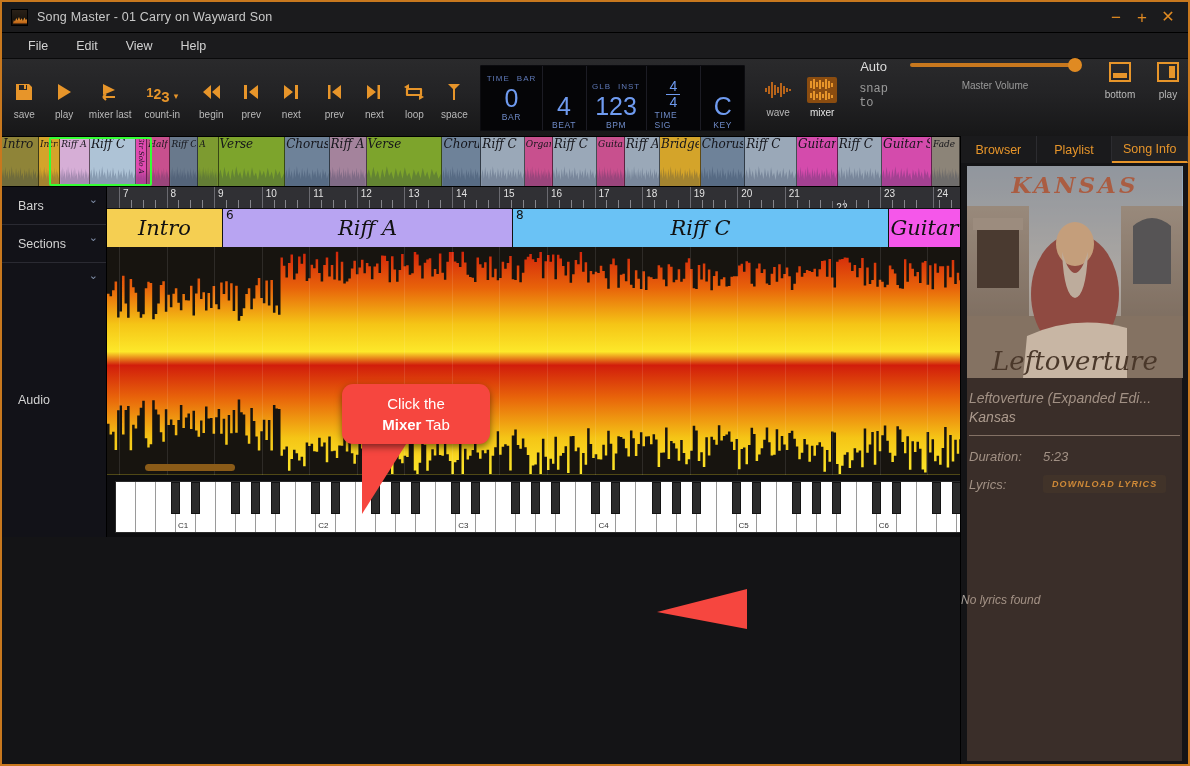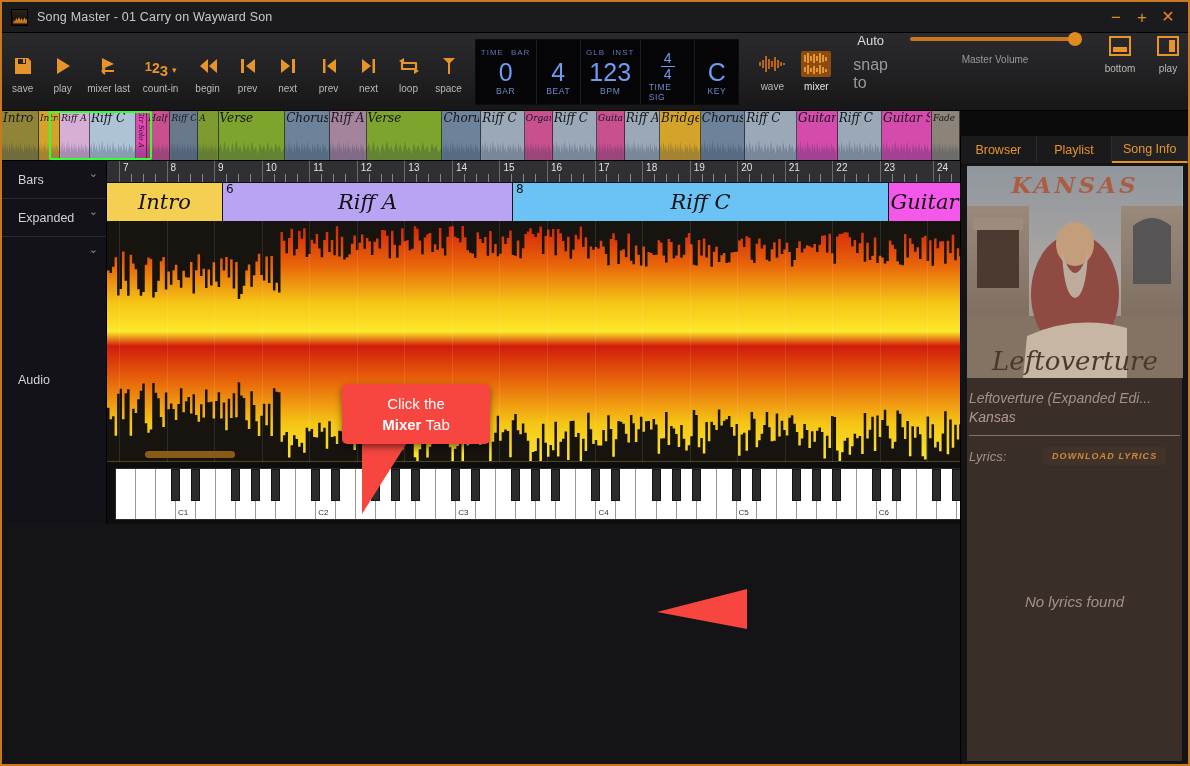--- a/index.html
+++ b/index.html
@@ -53,38 +53,38 @@
   .tbtn.wide{width:52px;}
   .ic{height:26px;display:flex;align-items:center;justify-content:center;color:#e7952a;}
   .ic svg{display:block;}
   .sep{width:14px;}
 
   
   .numbox{margin-left:6px;margin-right:4px;align-self:center;height:66px;background:#050507;
     border:1px solid #0c0c10;display:flex;border-radius:1px;}
   .numcell{display:flex;flex-direction:column;align-items:center;justify-content:center;
     padding:0 8px;position:relative;min-width:44px;}
-  .numcell + .numcell{border-left:1px solid #1c1c24;}
+  .numcell + .numcell{border-left:1px solid #1c1c24;justify-content:flex-end;}
   .numcell .top{font-size:8px;color:#5f79b8;letter-spacing:1px;height:11px;display:flex;gap:7px;}
   .numcell .big{font-size:25px;color:#6f9bf0;line-height:26px;font-weight:400;}
   .numcell .bot{font-size:8.5px;color:#6f8bc8;letter-spacing:.6px;margin-top:1px;}
   .tsig{display:flex;flex-direction:column;align-items:center;line-height:13px;}
   .tsig .n{font-size:14px;color:#6f9bf0;}
   .tsig .bar{width:14px;height:1px;background:#6f9bf0;margin:1px 0;}
 
   .wavemix{display:flex;align-items:center;gap:2px;margin-left:8px;}
   .wmbtn{width:42px;display:flex;flex-direction:column;align-items:center;gap:4px;cursor:default;}
   .wmbtn .lab{font-size:10px;color:#b9b9b9;}
   .wmbtn .box{width:30px;height:26px;display:flex;align-items:center;justify-content:center;}
   .wmbtn.sel .box{background:#8a4c10;border-radius:2px;}
   .wmbtn.sel .lab{color:#e4e4e4;}
 
   .snap{display:flex;flex-direction:column;align-items:center;margin-left:16px;}
   .snap .v{font-size:13px;color:#dcdcdc;}
-  .snap .l{font-size:16px;color:#9a9a9a;margin-top:8px;}
+  .snap .l{font-size:12px;color:#9a9a9a;margin-top:8px;font-family:Liberation Mono, monospace;}
 
   .mvol{display:flex;flex-direction:column;align-items:center;margin-left:22px;width:180px;}
   .mvol .track{width:170px;height:4px;background:#c8781e;border-radius:2px;position:relative;margin-top:4px;}
   .mvol .knob{position:absolute;right:-2px;top:-5px;width:14px;height:14px;border-radius:50%;background:#e08a22;}
   .mvol .l{font-size:10px;color:#9a9a9a;margin-top:13px;}
 
   .dock{display:flex;gap:8px;margin-left:20px;}
   .dockbtn{display:flex;flex-direction:column;align-items:center;gap:4px;cursor:default;width:40px;}
   .dockbtn .lab{font-size:10px;color:#b9b9b9;}
 
@@ -150,21 +150,21 @@
   .tabfill{flex:1 1 auto;background:#141416;display:flex;align-items:center;justify-content:flex-end;
     padding-right:12px;}
   .minikbd{width:42px;height:18px;background:#6e6e72;position:relative;border-radius:1px;opacity:.85;}
   .minikbd i{position:absolute;top:0;width:4px;height:11px;background:#1d1d20;}
   .tabhl{position:absolute;border:3px solid #f23c3c;border-radius:2px;pointer-events:none;}
 
   
   .mixer{flex:1 1 auto;background:#141416;position:relative;min-height:0;}
 
   
-  .callout{position:absolute;background:#f6463f;border-radius:5px;color:#fff;
+  .callout{position:absolute;background:#f6463f;border-radius:11px;color:#fff;
     text-align:center;font-size:15px;line-height:21px;padding:9px 13px;z-index:40;
     box-shadow:0 3px 7px rgba(0,0,0,.5);}
   .callout b{font-weight:bold;}
   .co1{left:340px;top:382px;width:148px;}
   .co2{left:739px;top:539px;width:122px;}
   .tail{position:absolute;z-index:39;}
 
   
   .rightpanel{width:228px;flex:0 0 228px;background:#701a75;display:flex;flex-direction:column;
     border-left:1px solid #000;position:relative;}
@@ -176,39 +176,45 @@
   .albumart{position:absolute;left:6px;top:3px;width:216px;height:212px;overflow:hidden;background:#6b7480;}
   .meta{position:absolute;left:8px;top:222px;right:8px;}
   .meta .title{font-size:16px;color:#e3e3e3;font-weight:bold;white-space:nowrap;overflow:hidden;}
   .meta .album{font-size:14px;color:#a7a099;margin-top:5px;white-space:nowrap;overflow:hidden;}
   .meta .artist{font-size:14px;color:#b6aea6;margin-top:3px;}
   .meta .rule{height:1px;background:#7b736c;margin:10px 0 9px 0;}
   .meta .row{display:flex;align-items:center;font-size:13px;color:#a7a099;height:22px;}
   .meta .row .k{width:74px;}
   .dlbtn{background:#1d1a16;border-radius:3px;color:#e7952a;font-size:9px;font-weight:bold;
     letter-spacing:1.1px;padding:4px 9px;cursor:default;}
-  .nolyrics{position:absolute;left:0;right:0;top:430px;text-align:center;font-size:15px;color:#a9a19a;}
+  .nolyrics{position:absolute;left:0;right:0;top:430px;font-size:12px;color:#a9a19a;}
   .rtint{position:absolute;left:6px;top:3px;right:6px;bottom:3px;background:rgba(150,110,85,.30);
     pointer-events:none;}
 </style>
 </head>
 <body>
 
 <div id="app">
 
   <div class="titlebar">
     <div class="app-icon"></div>
     <div class="title-text">Song Master - 01 Carry on Wayward Son</div>
     <div class="win-btns">
       <div class="win-btn">−</div>
       <div class="win-btn">+</div>
       <div class="win-btn close">✕</div>
     </div>
   </div>
 
+  <div class="menubar">
+    <div class="mi">File</div>
+    <div class="mi">Edit</div>
+    <div class="mi">View</div>
+    <div class="mi">Help</div>
+  </div>
 
   <div class="toolbar">
     <div class="sep" style="width:10px"></div>
 
     <div class="tgroup">
       <div class="tbtn">
         <div class="ic">
             <svg width="20" height="20" viewBox="0 0 20 20">
               <path fill="currentColor" d="M2 2h13l3 3v13H2V2zm3 1v5h8V3H5zm5 0h2v4h-2V3zM6 11h8v6H6v-6z"></path>
             </svg>
@@ -535,21 +541,21 @@
       <div class="ovsel" style="left: 47px; width: 103px;"></div>
     </div>
 
   <div class="middle">
     <div class="leftcol">
       <div class="lrow bars">
         <span>Bars</span>
         <span class="chev">⌄</span>
       </div>
       <div class="lrow sections">
-        <span>Expanded</span>
+        <span>Sections</span>
         <span class="chev">⌄</span>
       </div>
       <div class="lrow audio">
         <span>Audio</span>
         <span class="chev">⌄</span>
       </div>
     </div>
 
     <div class="rightcol">
       <div class="ruler" id="ruler">
@@ -636,21 +642,21 @@
           </div>
           <div class="rtick minor" style="left: 642.111px;"></div>
           <div class="rtick minor" style="left: 654px;"></div>
           <div class="rtick minor" style="left: 665.889px;"></div>
           <div class="rtick" style="left: 677.778px;">
             <span>21</span>
           </div>
           <div class="rtick minor" style="left: 689.667px;"></div>
           <div class="rtick minor" style="left: 701.556px;"></div>
           <div class="rtick minor" style="left: 713.444px;"></div>
-          <div class="rtick" style="left: 725.333px;">
+          <div class="rtick" style="left: 725.333px; margin-top: 14px;">
             <span>22</span>
           </div>
           <div class="rtick minor" style="left: 737.222px;"></div>
           <div class="rtick minor" style="left: 749.111px;"></div>
           <div class="rtick minor" style="left: 761px;"></div>
           <div class="rtick" style="left: 772.889px;">
             <span>23</span>
           </div>
           <div class="rtick minor" style="left: 784.778px;"></div>
           <div class="rtick minor" style="left: 796.667px;"></div>
@@ -869,20 +875,24 @@
           <path d="M60 170 q48 -22 100 -8 l0 50 l-104 0z" fill="#ded6c6"></path>
           <text x="108" y="27" font-family="DejaVu Serif, serif" font-size="23" font-weight="bold" text-anchor="middle" fill="#b4563a" letter-spacing="3">KANSAS</text>
           <text x="108" y="204" font-family="DejaVu Serif, serif" font-size="26" text-anchor="middle" fill="#2a2118">Leftoverture</text>
         </svg>
       </div>
 
       <div class="meta">
         <div class="album">Leftoverture (Expanded Edi...</div>
         <div class="artist">Kansas</div>
         <div class="rule"></div>
+        <div class="row">
+          <span class="k">Duration:</span>
+          <span>5:23</span>
+        </div>
         <div class="row" style="margin-top:6px">
           <span class="k">Lyrics:</span>
           <span class="dlbtn">DOWNLOAD LYRICS</span>
         </div>
       </div>
 
       <div class="nolyrics">No lyrics found</div>
       <div class="rtint"></div>
     </div>
   </div>

